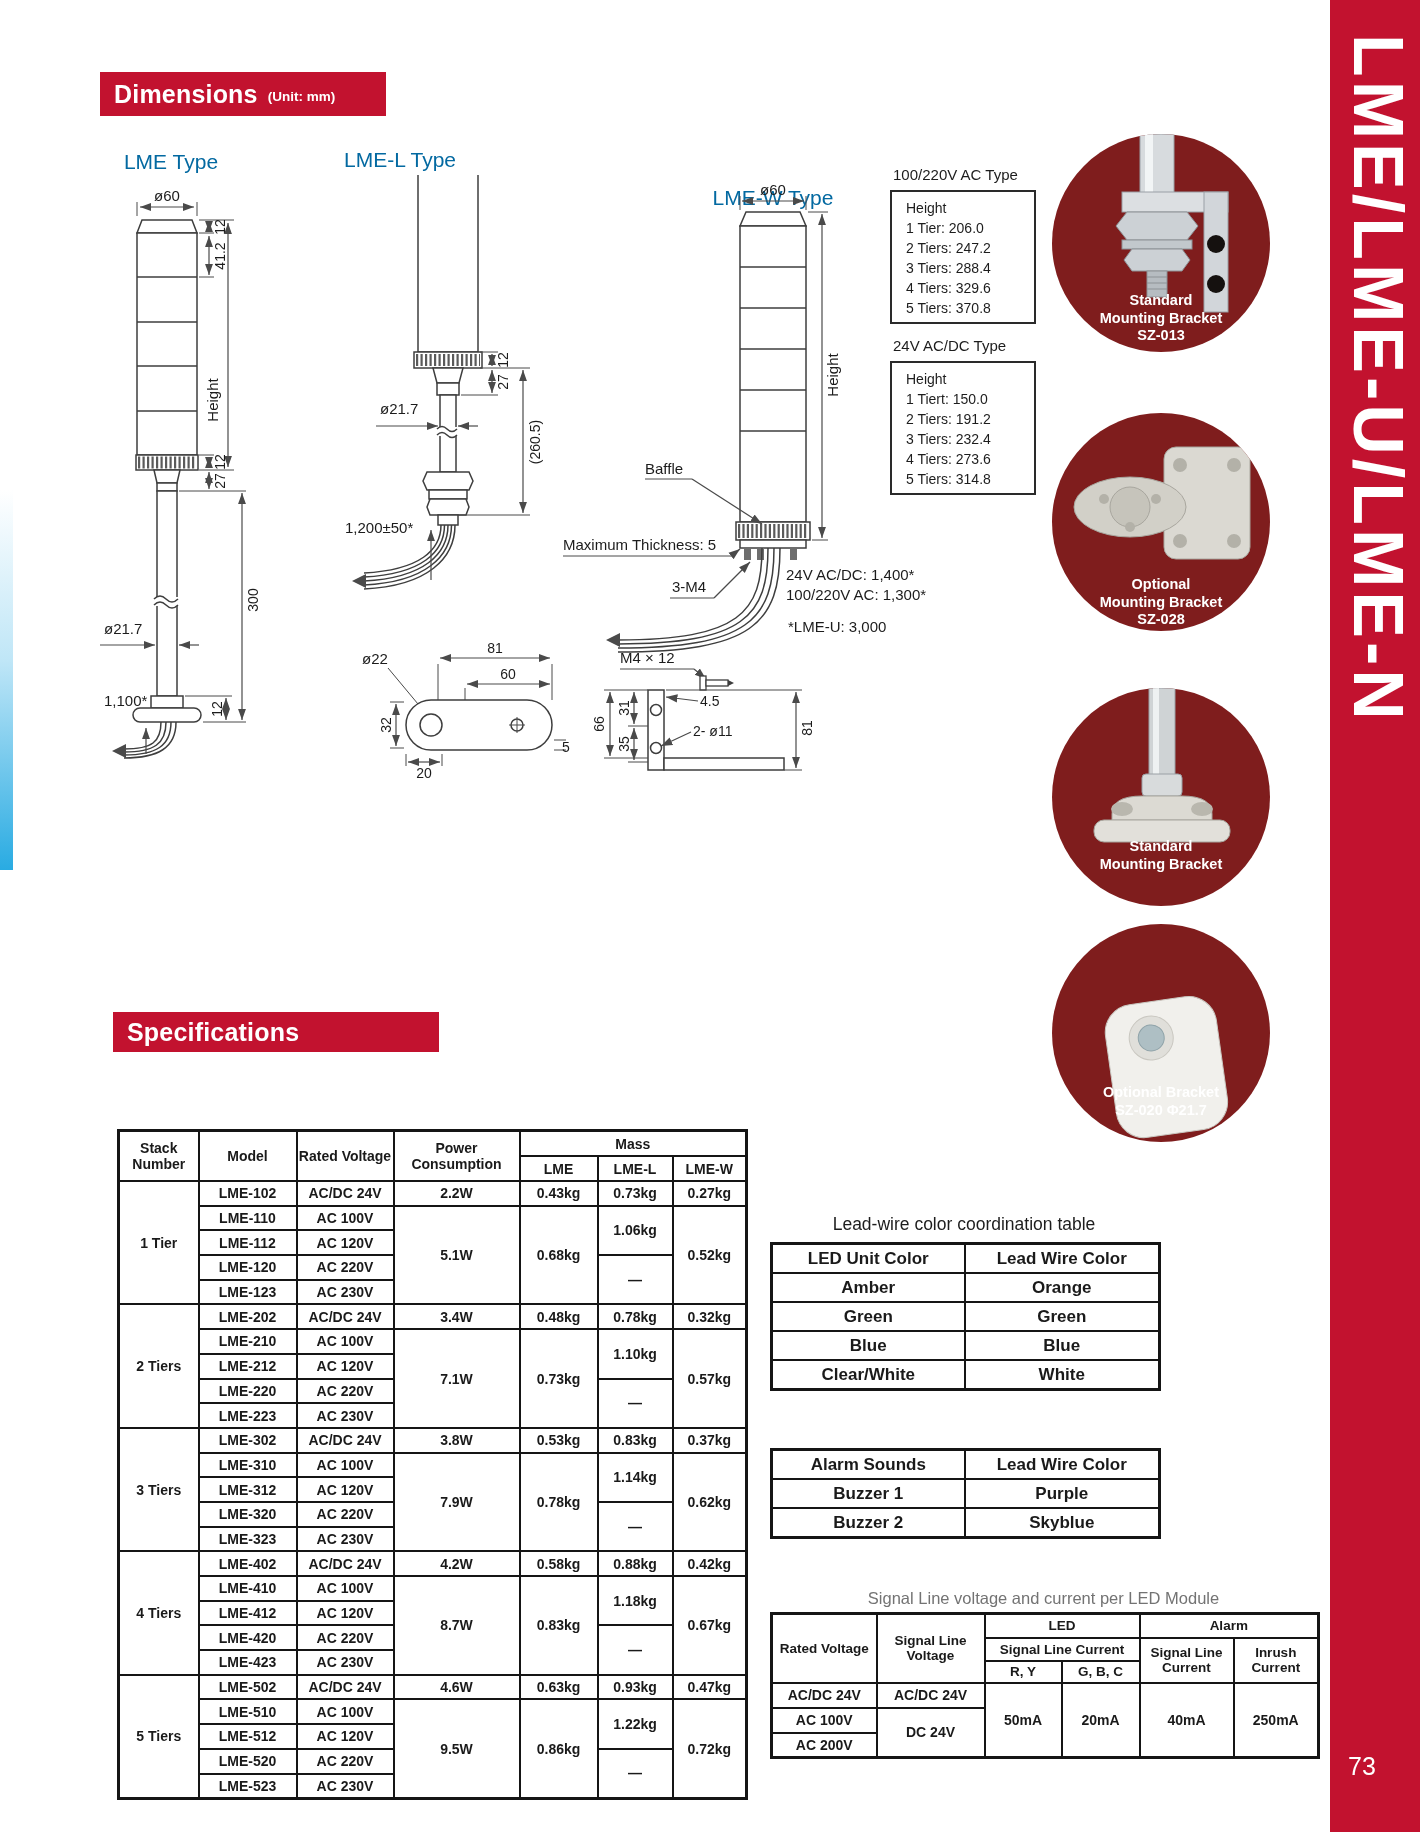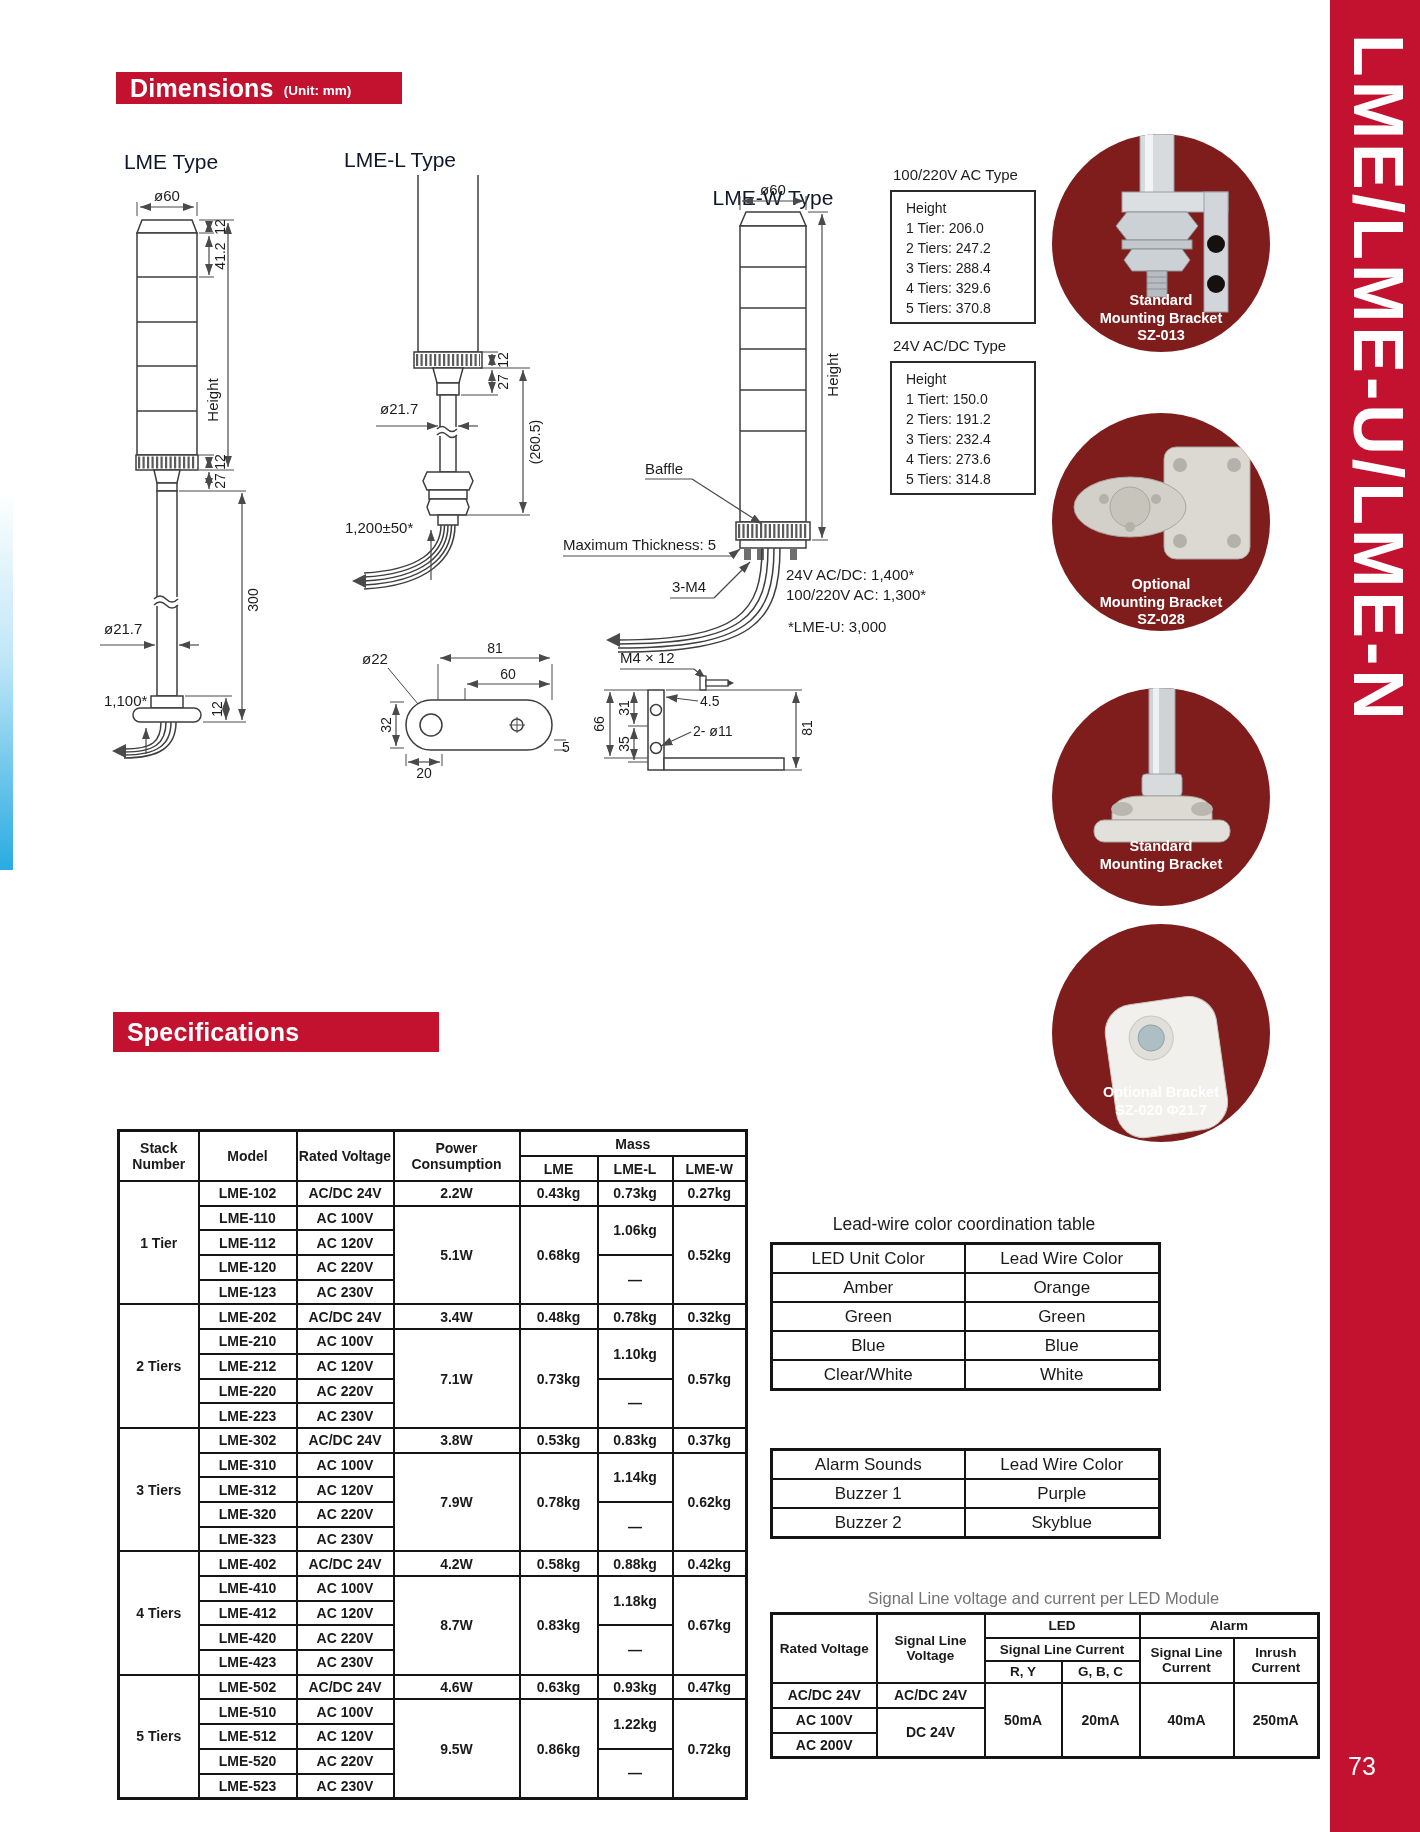--- a/index.html
+++ b/index.html
@@ -12,40 +12,40 @@
   .sec-hdr .u{font-size:13.5px;margin-left:10px;margin-top:4px;font-weight:bold;}
   
   .sidebar{left:1330px;top:0;width:90px;height:1832px;background:#c2122f;}
   .sidebar-title{left:1338px;top:34px;height:1120px;color:#fff;font-weight:bold;
       font-size:70px;letter-spacing:4px;writing-mode:vertical-rl;white-space:nowrap;}
   .page-num{left:1330px;top:1752px;width:64px;text-align:center;color:#fff;font-size:25px;}
   
   .blue-tab{left:0;top:490px;width:13px;height:380px;
       background:linear-gradient(to bottom,#ffffff 0%,#bfe6f7 45%,#29abe2 100%);}
   
-  .dlabel{font-size:21px;color:#0f172a;text-align:center;}
+  .dlabel{font-size:21px;color:#0369a1;text-align:center;}
   
   .hb-title{font-size:15px;color:#1d1d1d;}
   .height-box{border:2px solid #2a2a2a;background:#fff;padding:6px 6px 4px 14px;
       font-size:14px;line-height:20px;color:#1d1d1d;}
   
   .circle{left:1052px;width:218px;height:218px;border-radius:50%;background:#7f1d1d;overflow:hidden;}
   .circle svg{position:absolute;left:0;top:0;}
   .cap{position:absolute;left:0;width:100%;text-align:center;color:#fff;
       font-size:14.5px;line-height:17.5px;font-weight:bold;}
   
   table{border-collapse:collapse;table-layout:fixed;background:#fff;}
   td,th{border:2px solid #151515;text-align:center;vertical-align:middle;padding:0;
         font-weight:bold;color:#1a1a1a;overflow:hidden;}
   .spec{width:628px;border:3px solid #151515;font-size:14px;margin-top:36px;}
   .spec tr.hr1 th{height:23px;}
   .spec tr.hr2 th{height:23px;}
   .spec tr.dr{height:24.7px;}
   .lw{width:388px;border:3px solid #151515;font-size:17px;}
-  .lw td,.lw th{font-weight:normal;height:27px;}
+  .lw td,.lw th{font-weight:bold;height:27px;}
   .lw-title{font-size:17.5px;color:#1d1d1d;text-align:center;}
   .sig{width:547px;border:3px solid #151515;font-size:14px;}
   .sig th{font-size:13.5px;line-height:15px;}
   .sig-title{font-size:16.5px;color:#737373;text-align:center;}
   
   .b{fill:#ffffff;stroke:#3e3e3e;stroke-width:1.5;}
   .ln{stroke:#3e3e3e;stroke-width:1.5;fill:none;}
   .ext{stroke:#4a4a4a;stroke-width:1;fill:none;}
   .dim{stroke:#4a4a4a;stroke-width:1.2;fill:none;}
   .dt{font-size:14px;fill:#1c1c1c;}
@@ -53,21 +53,21 @@
 </style>
 </head>
 <body>
 
 <div class="abs blue-tab"></div>
 
 <div class="abs sidebar"></div>
 <div class="abs sidebar-title">LME/LME-U/LME-N</div>
 <div class="abs page-num">73</div>
 
-<div class="abs sec-hdr" style="left:116px;top:72px;width:272px;height:32px;align-items:center;">
+<div class="abs sec-hdr" style="left:100px;top:72px;width:272px;height:44px;align-items:center;">
   <span class="t">Dimensions</span>
   <span class="u">(Unit: mm)</span>
 </div>
 
 <div class="abs dlabel" style="left:108px;top:150px;width:126px;">LME Type</div>
 <div class="abs dlabel" style="left:328px;top:148px;width:144px;">LME-L Type</div>
 <div class="abs dlabel" style="left:690px;top:148px;width:166px;margin-top:38px;">LME-W Type</div>
 
 <svg class="abs" style="left:95px;top:130px;" width="870" height="650" viewBox="95 130 870 650">
   <defs>

